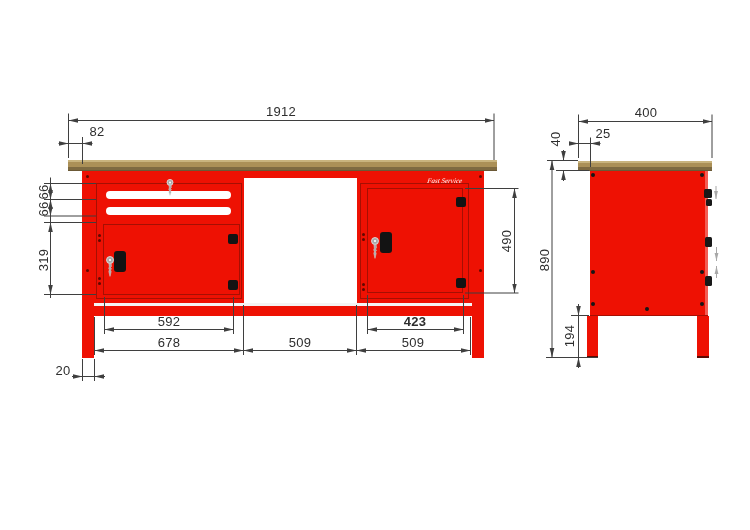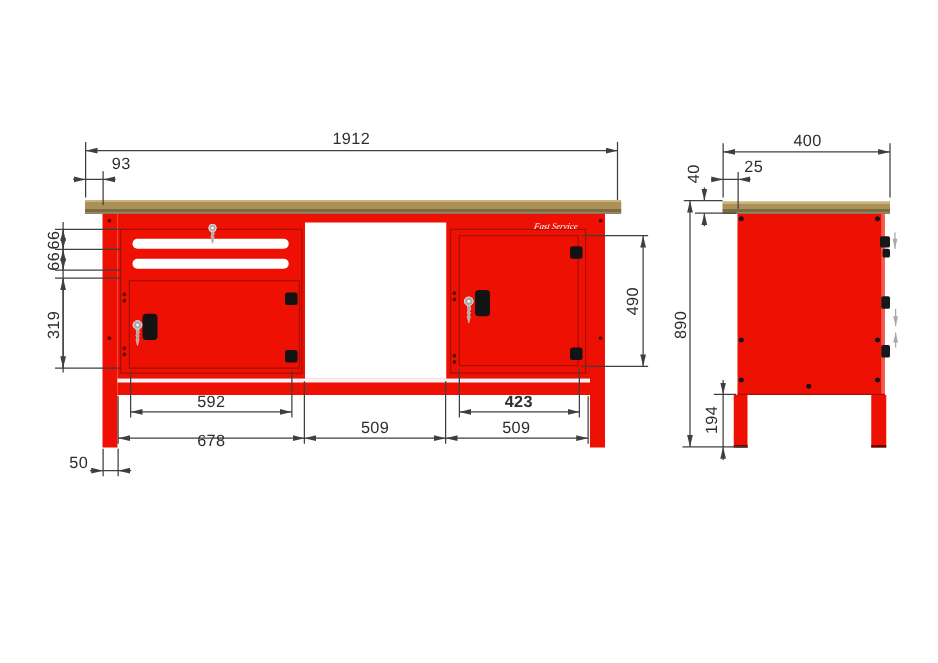--- a/index.html
+++ b/index.html
@@ -198,31 +198,31 @@
     </g>
 
     <g>
       <line class="dg" x1="716" y1="186" x2="716" y2="199" marker-end="url(#ag)"></line>
       <line class="dg" x1="716.5" y1="247" x2="716.5" y2="261" marker-end="url(#ag)"></line>
       <line class="dg" x1="716.5" y1="278" x2="716.5" y2="266" marker-end="url(#ag)"></line>
     </g>
   </svg>
 
   <span class="dim" style="left:281px;top:111px;">1912</span>
-  <span class="dim" style="left:97px;top:131px;">93</span>
+  <span class="dim" style="left:97px;top:131px;">82</span>
   <span class="dim v" style="left:43px;top:192px;">66</span>
   <span class="dim v" style="left:43px;top:208.5px;">66</span>
   <span class="dim v" style="left:43px;top:260px;">319</span>
   <span class="dim v" style="left:506px;top:240.5px;">490</span>
   <span class="dim" style="left:169px;top:321px;">592</span>
-  <span class="dim" style="left:169px;top:352px;">678</span>
+  <span class="dim" style="left:169px;top:342px;">678</span>
   <span class="dim" style="left:300px;top:342px;">509</span>
   <span class="dim" style="left:413px;top:342px;">509</span>
   <span class="dim" style="left:415px;top:321px;font-weight:bold;">423</span>
-  <span class="dim" style="left:63px;top:370px;">50</span>
+  <span class="dim" style="left:63px;top:370px;">20</span>
 
   <span class="dim" style="left:646px;top:112px;">400</span>
   <span class="dim" style="left:603px;top:133px;">25</span>
   <span class="dim v" style="left:555px;top:139px;">40</span>
   <span class="dim v" style="left:544px;top:260px;">890</span>
   <span class="dim v" style="left:569px;top:336px;">194</span>
 
 </div>
 
 </body></html>

